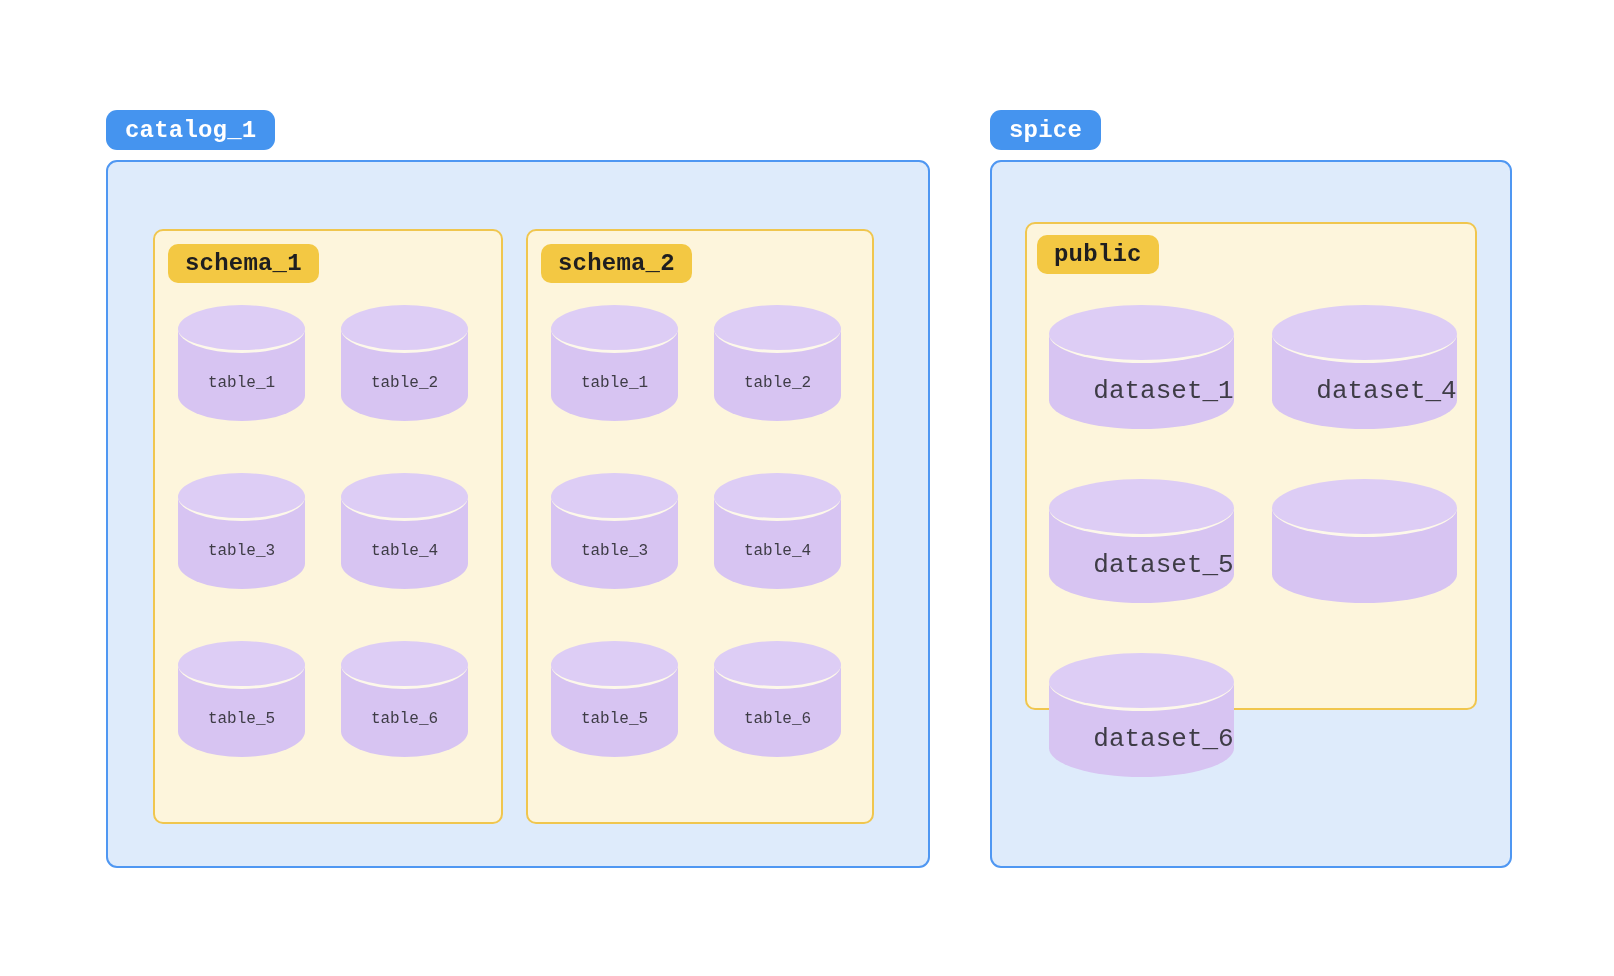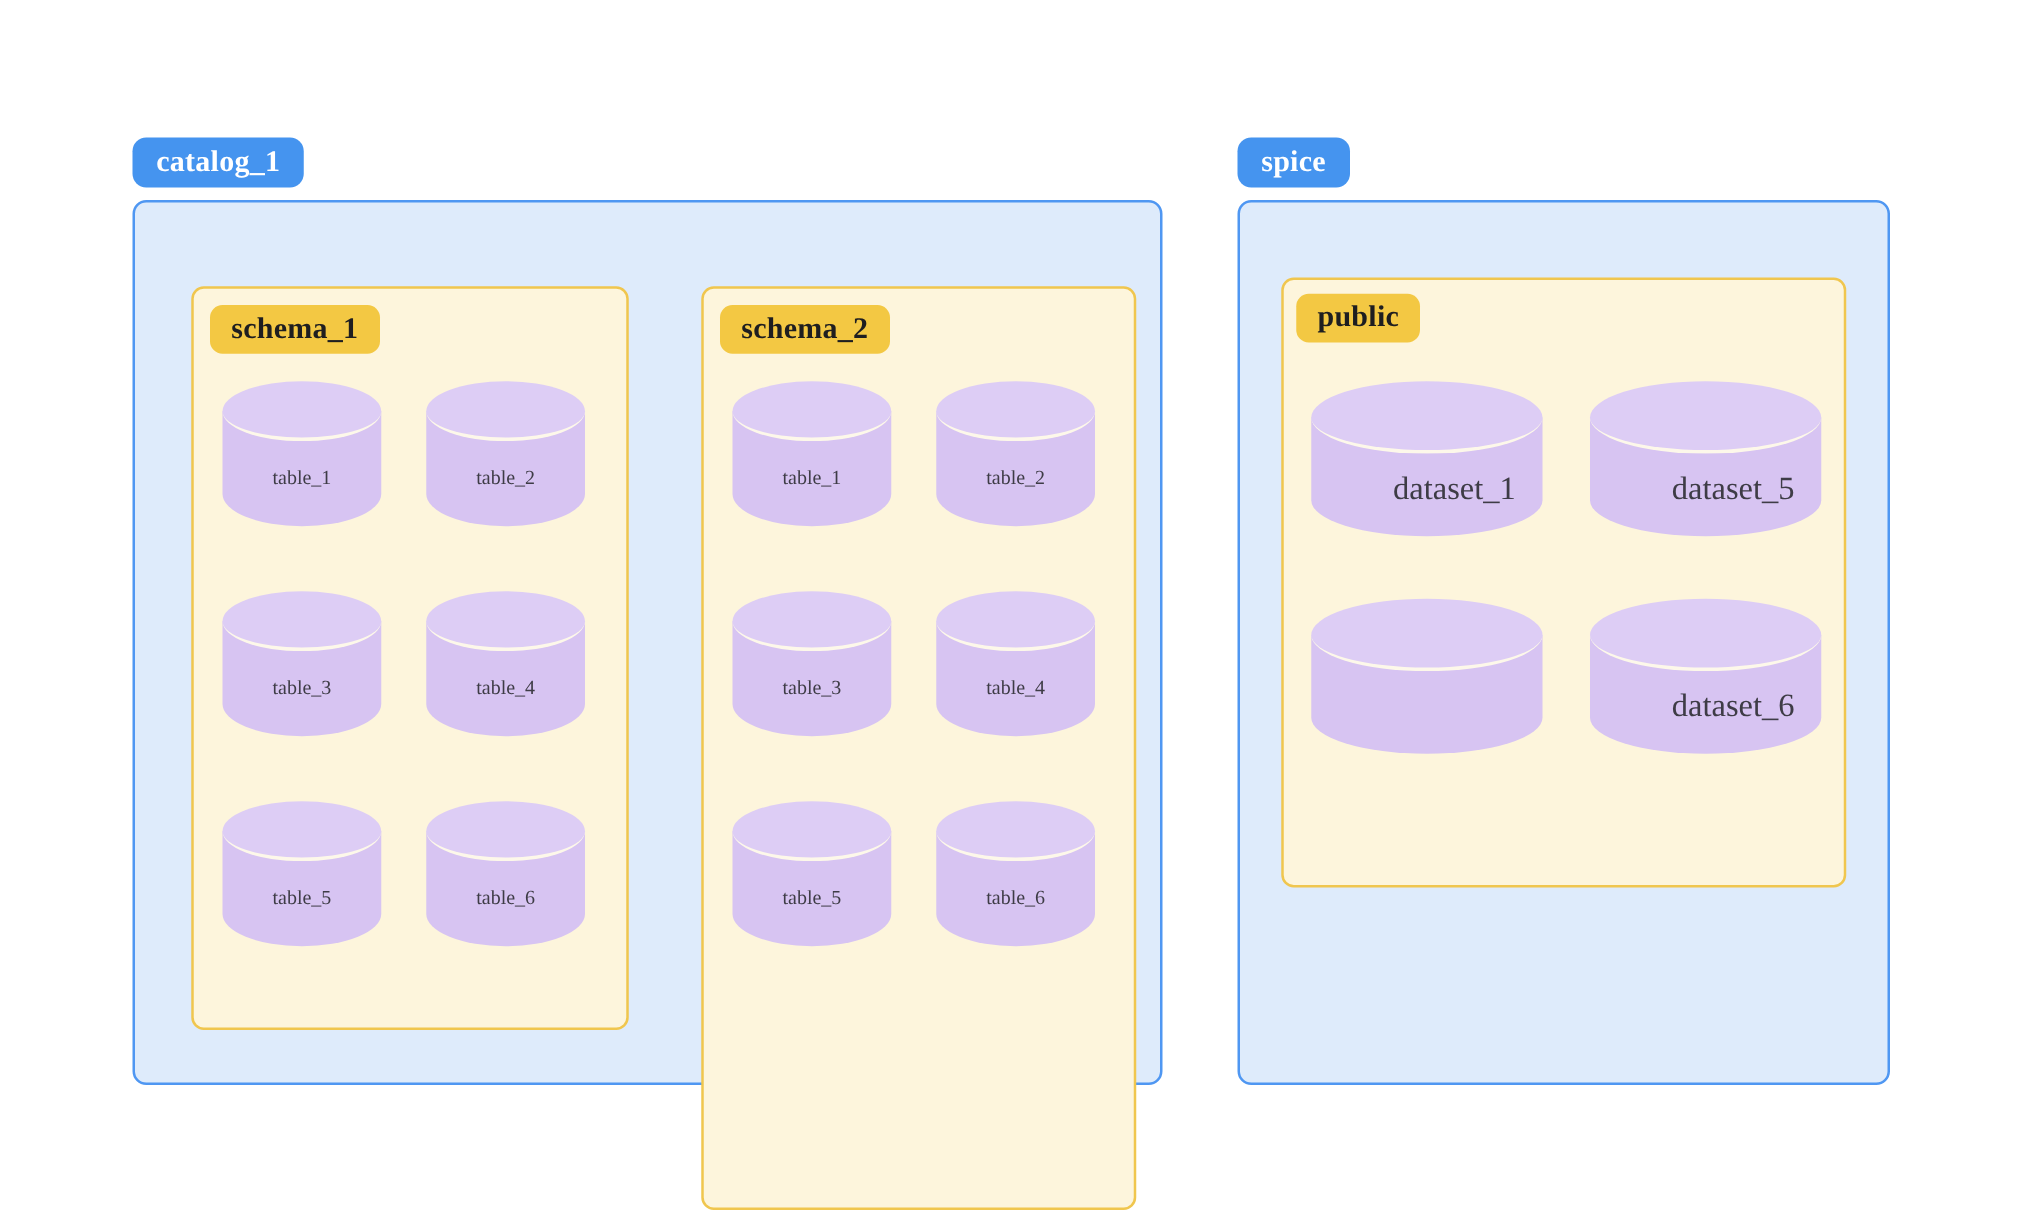--- a/index.html
+++ b/index.html
@@ -15,21 +15,21 @@
     --cylinder-text: #3e3c46;
     --gold-pill-text: #1e1e20;
   }
   * { margin: 0; padding: 0; box-sizing: border-box; }
   html, body { background: #ffffff; }
   .canvas {
     position: relative;
     width: 1614px;
     height: 976px;
     background: #ffffff;
-    font-family: Liberation Serif, serif;
+    font-family: Liberation Mono, monospace;
     overflow: hidden;
   }
   
   .pill-blue {
     position: absolute;
     top: 110px;
     height: 40px;
     display: inline-flex;
     align-items: center;
     padding: 0 19px;
@@ -56,21 +56,21 @@
   #zone-spice   { left: 990px; width: 522px; }
 
   
   .schema-box {
     position: absolute;
     background: var(--cream-bg);
     border: 2px solid var(--gold-border);
     border-radius: 10px;
   }
   #schema1       { left: 45px;  top: 67px; width: 350px; height: 595px; }
-  #schema2       { left: 453px; top: 67px; width: 348px; height: 739px; }
+  #schema2       { left: 418px; top: 67px; width: 348px; height: 595px; }
   #schema-public { left: 33px;  top: 60px; width: 452px; height: 488px; }
 
   
   .tag-gold {
     display: inline-flex;
     align-items: center;
     height: 39px;
     margin: 13px 0 0 13px;
     padding: 0 17px;
     border-radius: 10px;
@@ -223,20 +223,25 @@
       <div class="tag-gold">public</div>
       <div class="cyl-grid grid-datasets">
         <div class="cyl wide">
           <div class="cyl-top"></div>
           <div class="cyl-body"></div>
           <div class="cyl-label">dataset_1</div>
         </div>
         <div class="cyl wide">
           <div class="cyl-top"></div>
           <div class="cyl-body"></div>
+          <div class="cyl-label">dataset_4</div>
+        </div>
+        <div class="cyl wide">
+          <div class="cyl-top"></div>
+          <div class="cyl-body"></div>
           <div class="cyl-label">dataset_5</div>
         </div>
         <div class="cyl wide">
           <div class="cyl-top"></div>
           <div class="cyl-body"></div>
         </div>
         <div class="cyl wide">
           <div class="cyl-top"></div>
           <div class="cyl-body"></div>
           <div class="cyl-label">dataset_6</div>

